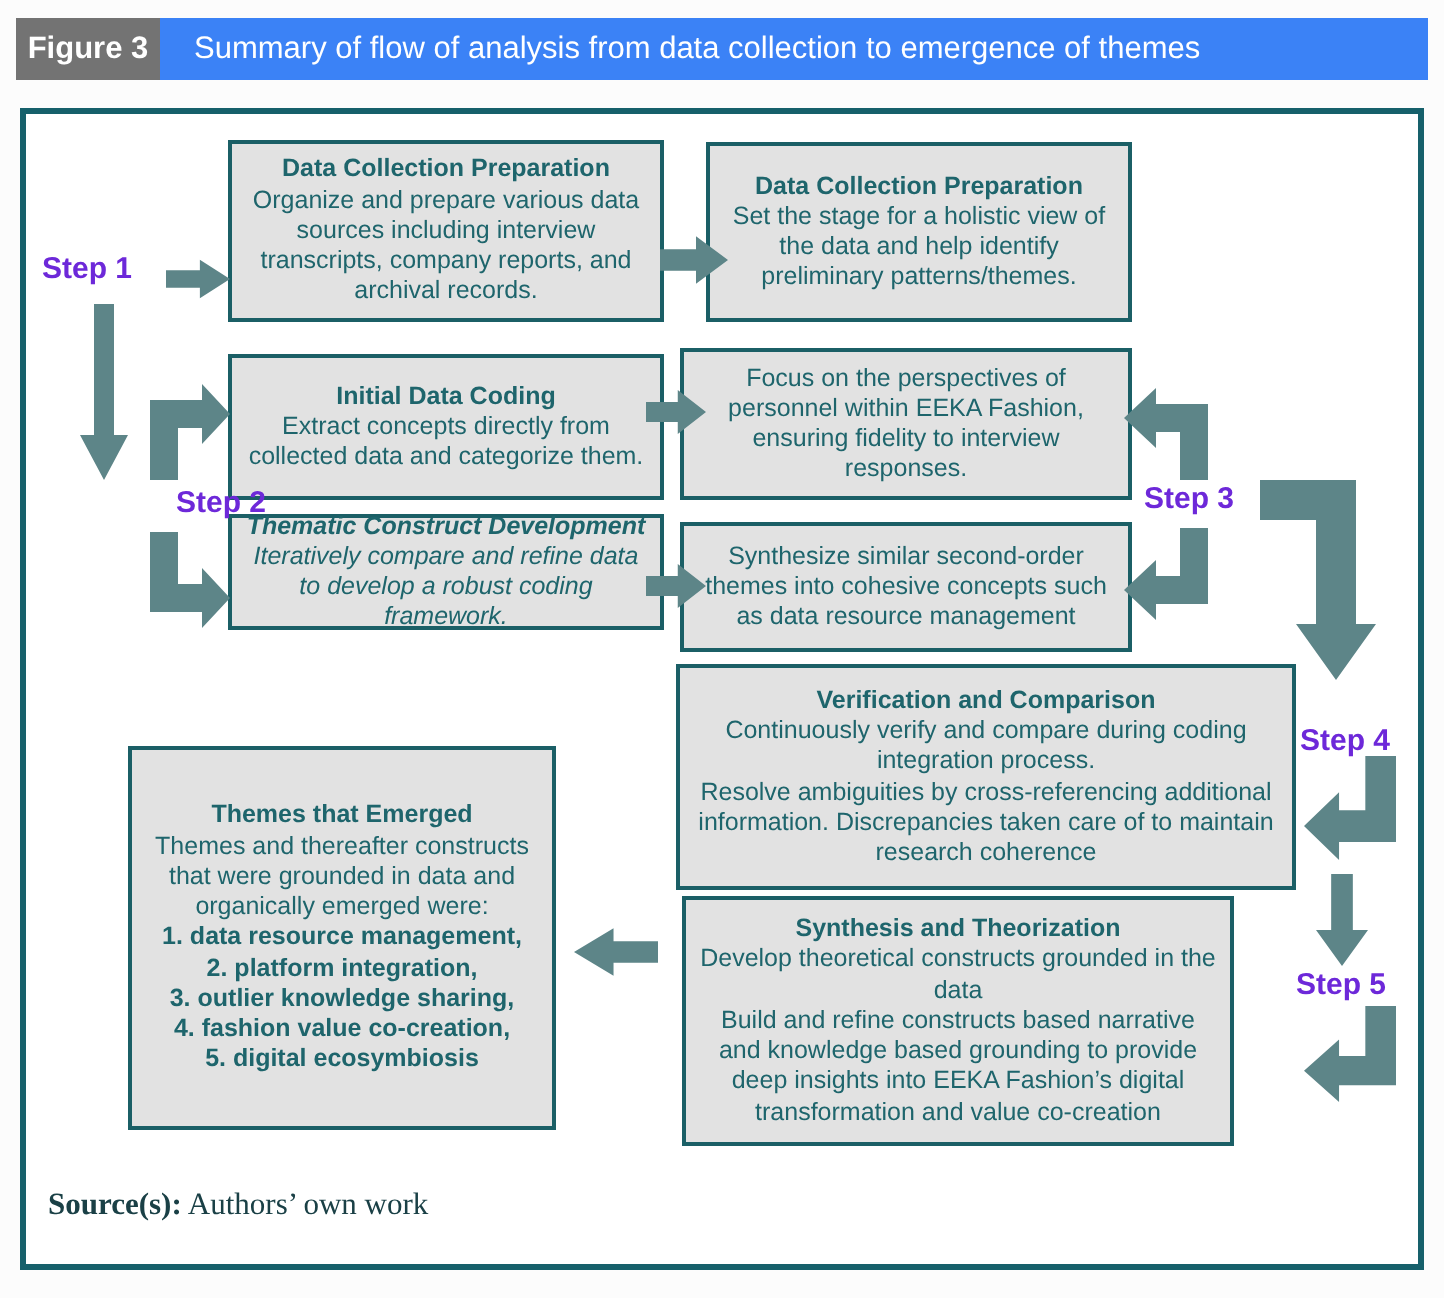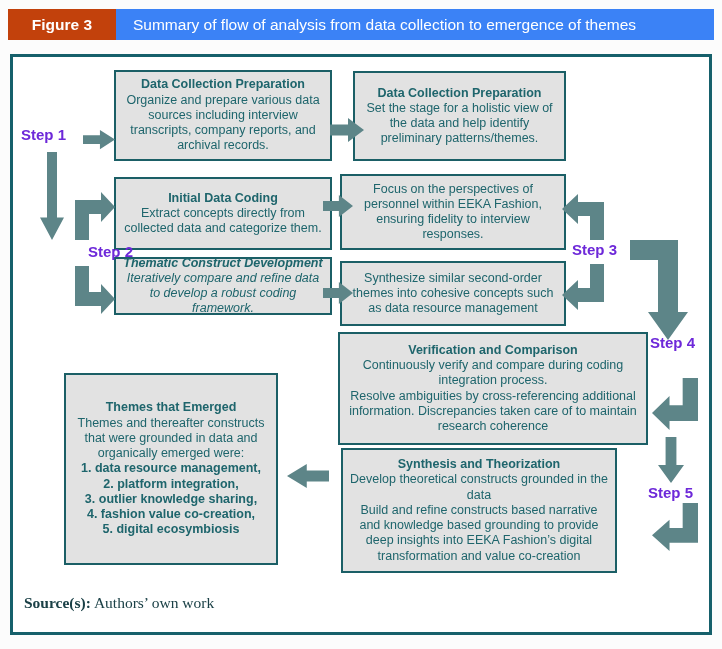--- a/index.html
+++ b/index.html
@@ -6,22 +6,22 @@
   body{
     width:722px;height:649px;position:relative;overflow:hidden;
     background:#fcfcfc;
     font-family:"Liberation Sans","DejaVu Sans",sans-serif;
   }
   .page{position:absolute;left:0;top:0;width:722px;height:649px;}
 
   
   .fig-header{position:absolute;left:8px;top:9px;width:706px;height:31px;display:flex;}
   .fig-label{
-    background:#c2410c;color:#ffffff;font-weight:bold;font-size:15.5px;
-    width:108px;display:flex;align-items:center;justify-content:center;flex:0 0 auto;
+    background:#737373;color:#ffffff;font-weight:bold;font-size:15.5px;
+    width:72px;display:flex;align-items:center;justify-content:center;flex:0 0 auto;
   }
   .fig-title{
     background:#3b82f6;color:#ffffff;font-size:15.5px;flex:1 1 auto;
     display:flex;align-items:center;padding-left:17px;
   }
 
   
   .frame{
     position:absolute;left:10px;top:54px;width:702px;height:581px;
     border:3px solid #16606b;background:#ffffff;box-sizing:border-box;
@@ -64,21 +64,21 @@
   <div class="fig-header">
     <div class="fig-label">Figure 3</div>
     <div class="fig-title">Summary of flow of analysis from data collection to emergence of themes</div>
   </div>
 
   <div class="frame"></div>
 
   <div class="step" style="left:21px;top:126px;">Step 1</div>
   <div class="step" style="left:88px;top:243px;">Step 2</div>
   <div class="step" style="left:572px;top:241px;">Step 3</div>
-  <div class="step" style="left:650px;top:334px;">Step 4</div>
+  <div class="step" style="left:650px;top:362px;">Step 4</div>
   <div class="step" style="left:648px;top:484px;">Step 5</div>
 
   <div class="box" style="left:114px;top:70px;width:218px;height:91px;">
     <div class="box-title">Data Collection Preparation</div>
     <div class="box-body">Organize and prepare various data sources including interview transcripts, company reports, and archival records.</div>
   </div>
 
   <div class="box" style="left:353px;top:71px;width:213px;height:90px;">
     <div class="box-title">Data Collection Preparation</div>
     <div class="box-body">Set the stage for a holistic view of the data and help identify preliminary patterns/themes.</div>

